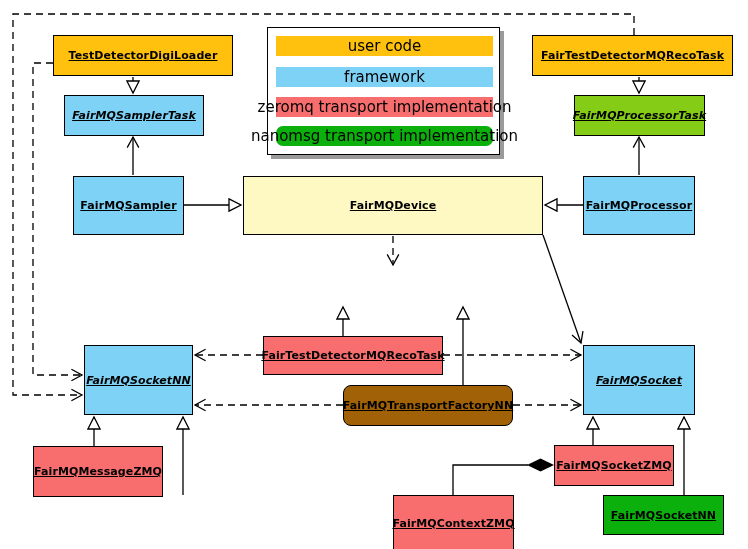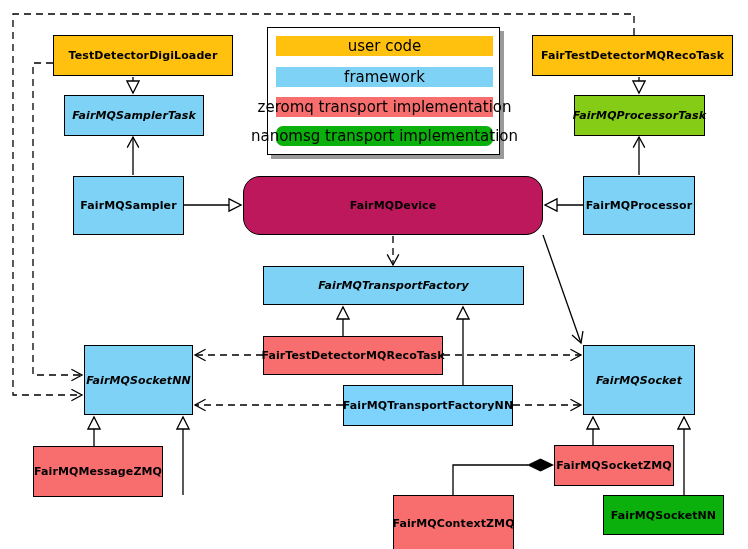--- a/index.html
+++ b/index.html
@@ -5,21 +5,21 @@
   html,body{margin:0;padding:0;background:#fff;}
   #canvas{
     position:relative;width:748px;height:549px;background:#ffffff;
     font-family:"DejaVu Sans","Liberation Sans",sans-serif;overflow:hidden;
   }
   #wires{position:absolute;left:0;top:0;width:748px;height:549px;}
   .node{
     position:absolute;box-sizing:border-box;border:1.4px solid #000;
     display:flex;align-items:center;justify-content:center;
     font-size:11px;font-weight:bold;color:#000;white-space:nowrap;
-    text-align:center;letter-spacing:0.1px;
+    text-align:center;letter-spacing:0.1px;text-decoration:underline;
   }
   .node.abstract{font-style:italic;}
   .legend{
     position:absolute;left:267px;top:27px;width:233px;height:128px;
     box-sizing:border-box;background:#fff;border:1.4px solid #000;
     box-shadow:4px 4px 0 #9a9a9a;
   }
   .legend-bar{
     position:absolute;left:8px;width:217px;height:20px;
     display:flex;align-items:center;justify-content:center;
@@ -76,25 +76,24 @@
     <div class="legend-bar lb1" style="background-color: rgb(125, 210, 245);">framework</div>
     <div class="legend-bar lb2" style="background-color: rgb(248, 110, 110);">zeromq transport implementation</div>
     <div class="legend-bar lb3" style="background-color: rgb(12, 176, 12); border-radius: 7px;">nanomsg transport implementation</div>
   </div>
 
   <div class="node" style="left: 53px; top: 35px; width: 180px; height: 41px; background-color: rgb(255, 193, 14);">TestDetectorDigiLoader</div>
   <div class="node" style="left: 532px; top: 35px; width: 201px; height: 41px; background-color: rgb(255, 193, 14);">FairTestDetectorMQRecoTask</div>
   <div class="node abstract" style="left: 64px; top: 95px; width: 140px; height: 41px; background-color: rgb(125, 210, 245);">FairMQSamplerTask</div>
   <div class="node abstract" style="left: 574px; top: 95px; width: 131px; height: 41px; background-color: #84cc16;">FairMQProcessorTask</div>
   <div class="node" style="left: 73px; top: 176px; width: 111px; height: 59px; background-color: rgb(125, 210, 245);">FairMQSampler</div>
-  <div class="node" style="left: 243px; top: 176px; width: 300px; height: 59px; background-color: #be185d; border-radius: 17px;">FairMQDevice</div>
+  <div class="node" style="left: 243px; top: 176px; width: 300px; height: 59px; background-color: #fef9c3;">FairMQDevice</div>
   <div class="node" style="left: 583px; top: 176px; width: 112px; height: 59px; background-color: rgb(125, 210, 245);">FairMQProcessor</div>
-  <div class="node abstract" style="left: 263px; top: 266px; width: 261px; height: 39px; background-color: rgb(125, 210, 245);">FairMQTransportFactory</div>
   <div class="node" style="left: 263px; top: 336px; width: 180px; height: 39px; background-color: rgb(248, 110, 110);">FairTestDetectorMQRecoTask</div>
-  <div class="node" style="left: 343px; top: 385px; width: 170px; height: 41px; background-color: #7dd3fc;">FairMQTransportFactoryNN</div>
+  <div class="node" style="left: 343px; top: 385px; width: 170px; height: 41px; background-color: #a16207; border-radius: 8px;">FairMQTransportFactoryNN</div>
   <div class="node abstract" style="left: 84px; top: 345px; width: 109px; height: 70px; background-color: rgb(125, 210, 245);">FairMQSocketNN</div>
   <div class="node" style="left: 33px; top: 446px; width: 130px; height: 51px; background-color: rgb(248, 110, 110);">FairMQMessageZMQ</div>
   <div class="node abstract" style="left: 583px; top: 345px; width: 112px; height: 70px; background-color: rgb(125, 210, 245);">FairMQSocket</div>
   <div class="node" style="left: 554px; top: 445px; width: 120px; height: 41px; background-color: rgb(248, 110, 110);">FairMQSocketZMQ</div>
   <div class="node" style="left: 603px; top: 495px; width: 121px; height: 40px; background-color: rgb(12, 176, 12);">FairMQSocketNN</div>
   <div class="node" style="left: 393px; top: 495px; width: 121px; height: 56px; background-color: rgb(248, 110, 110);">FairMQContextZMQ</div>
 
 </div>
 
 </body></html>

